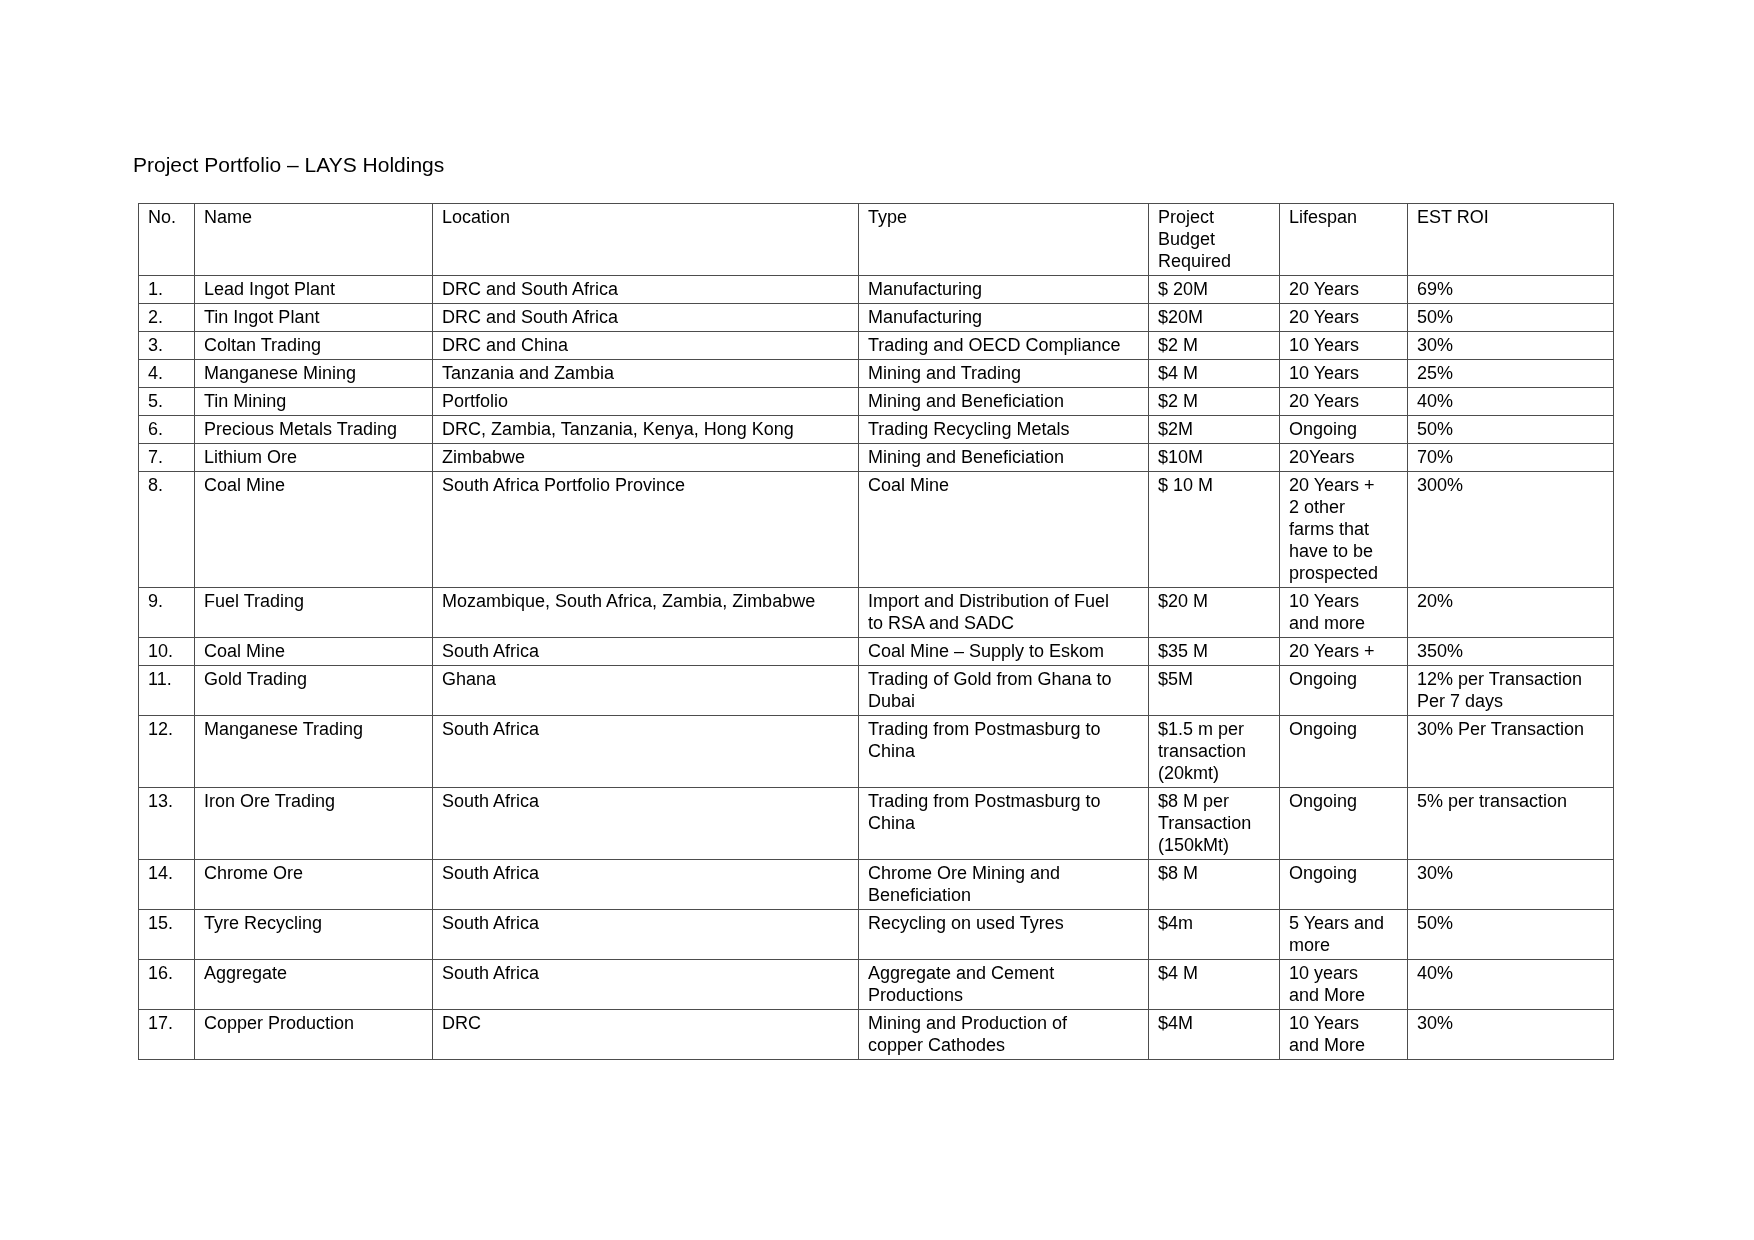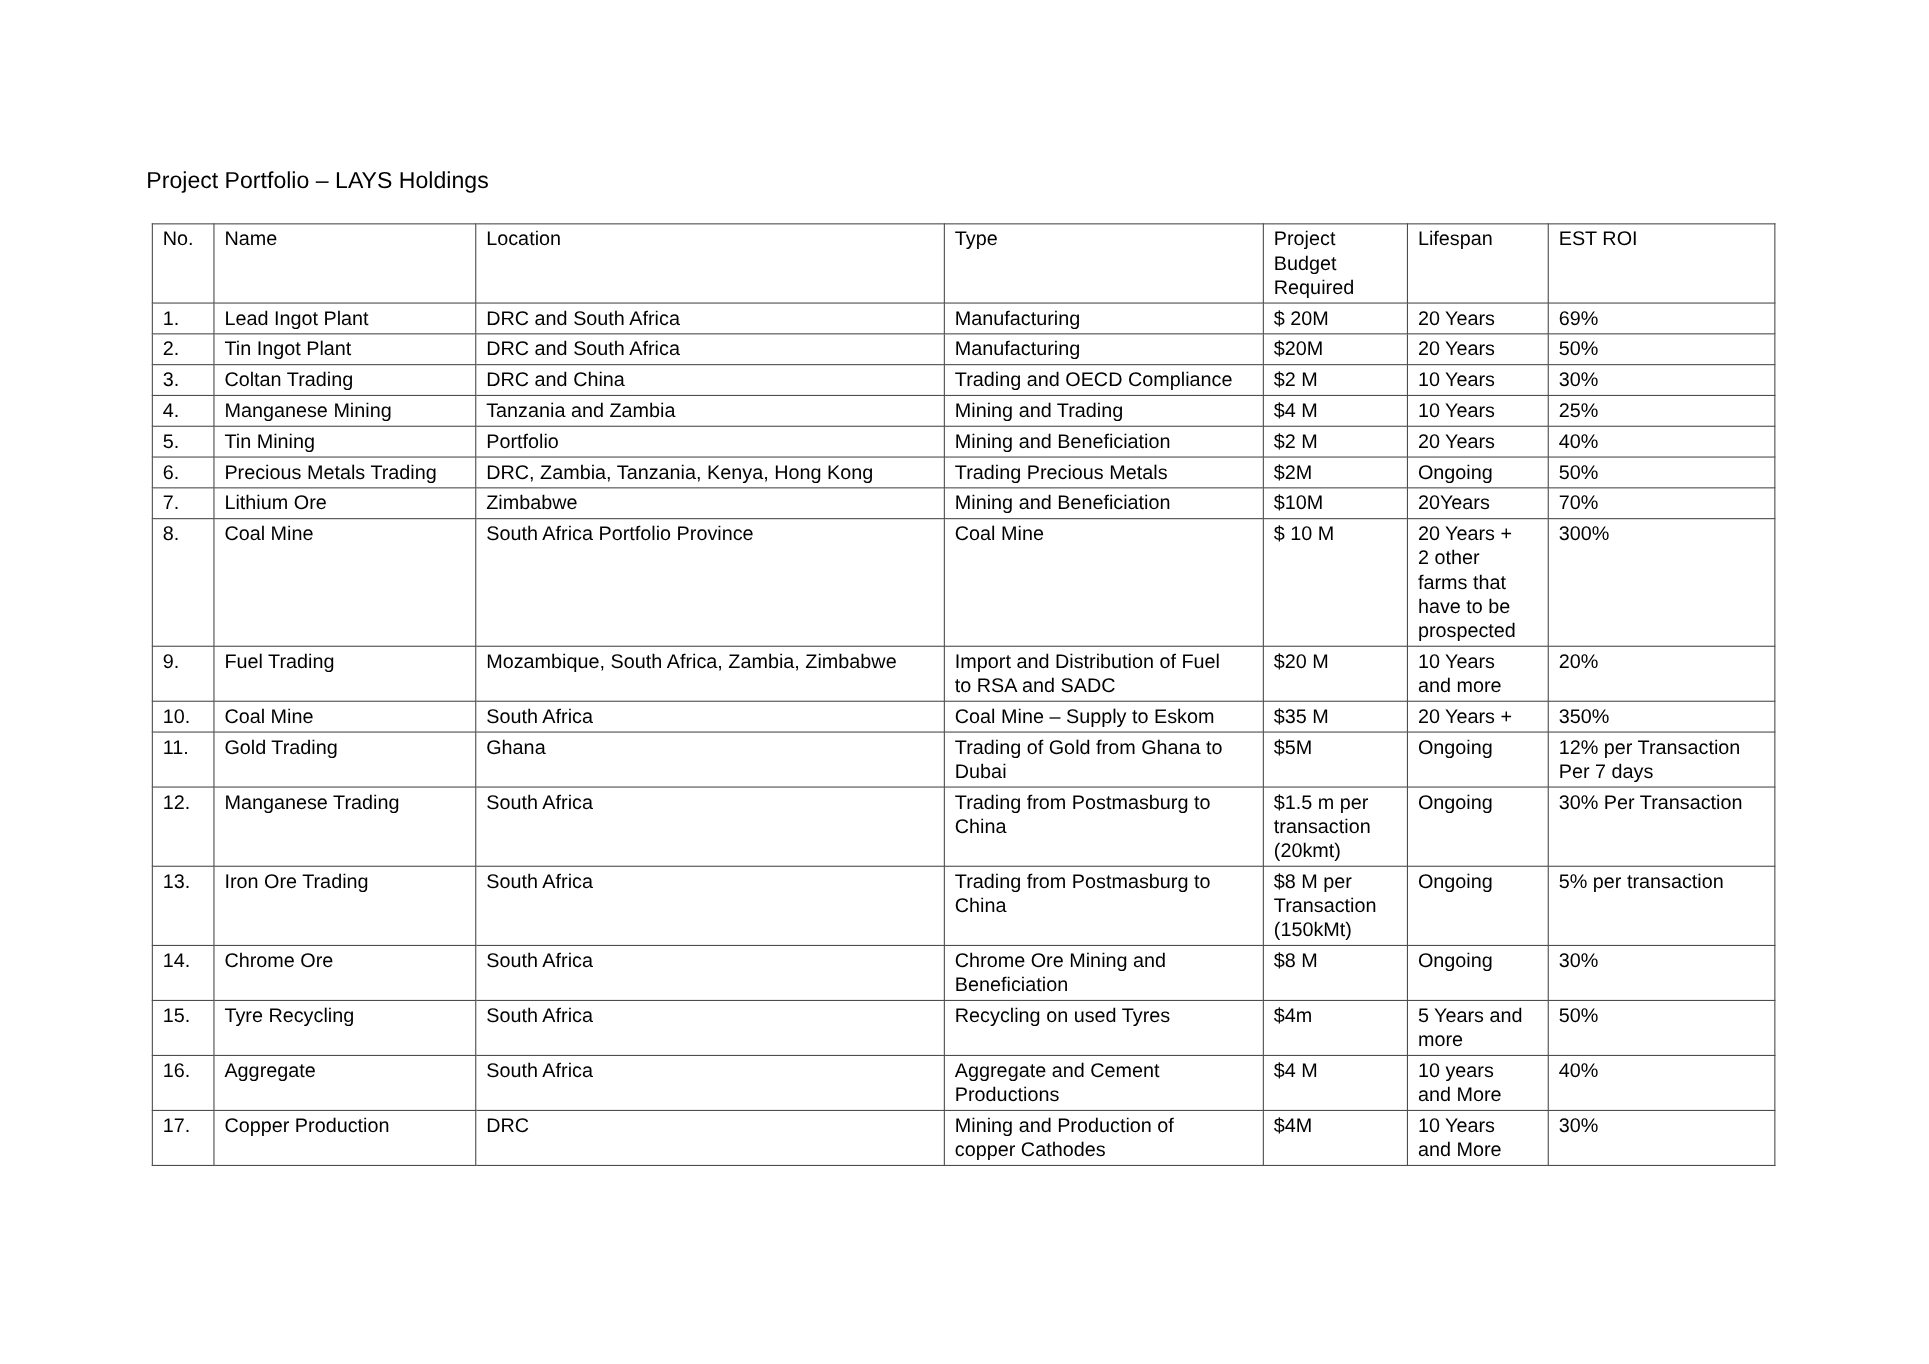--- a/index.html
+++ b/index.html
@@ -114,21 +114,21 @@
           <td>Portfolio</td>
           <td>Mining and Beneficiation</td>
           <td>$2 M</td>
           <td>20 Years</td>
           <td>40%</td>
         </tr>
         <tr>
           <td>6.</td>
           <td>Precious Metals Trading</td>
           <td>DRC, Zambia, Tanzania, Kenya, Hong Kong</td>
-          <td>Trading Precious Metals</td>
+          <td>Trading Recycling Metals</td>
           <td>$2M</td>
           <td>Ongoing</td>
           <td>50%</td>
         </tr>
         <tr>
           <td>7.</td>
           <td>Lithium Ore</td>
           <td>Zimbabwe</td>
           <td>Mining and Beneficiation</td>
           <td>$10M</td>

